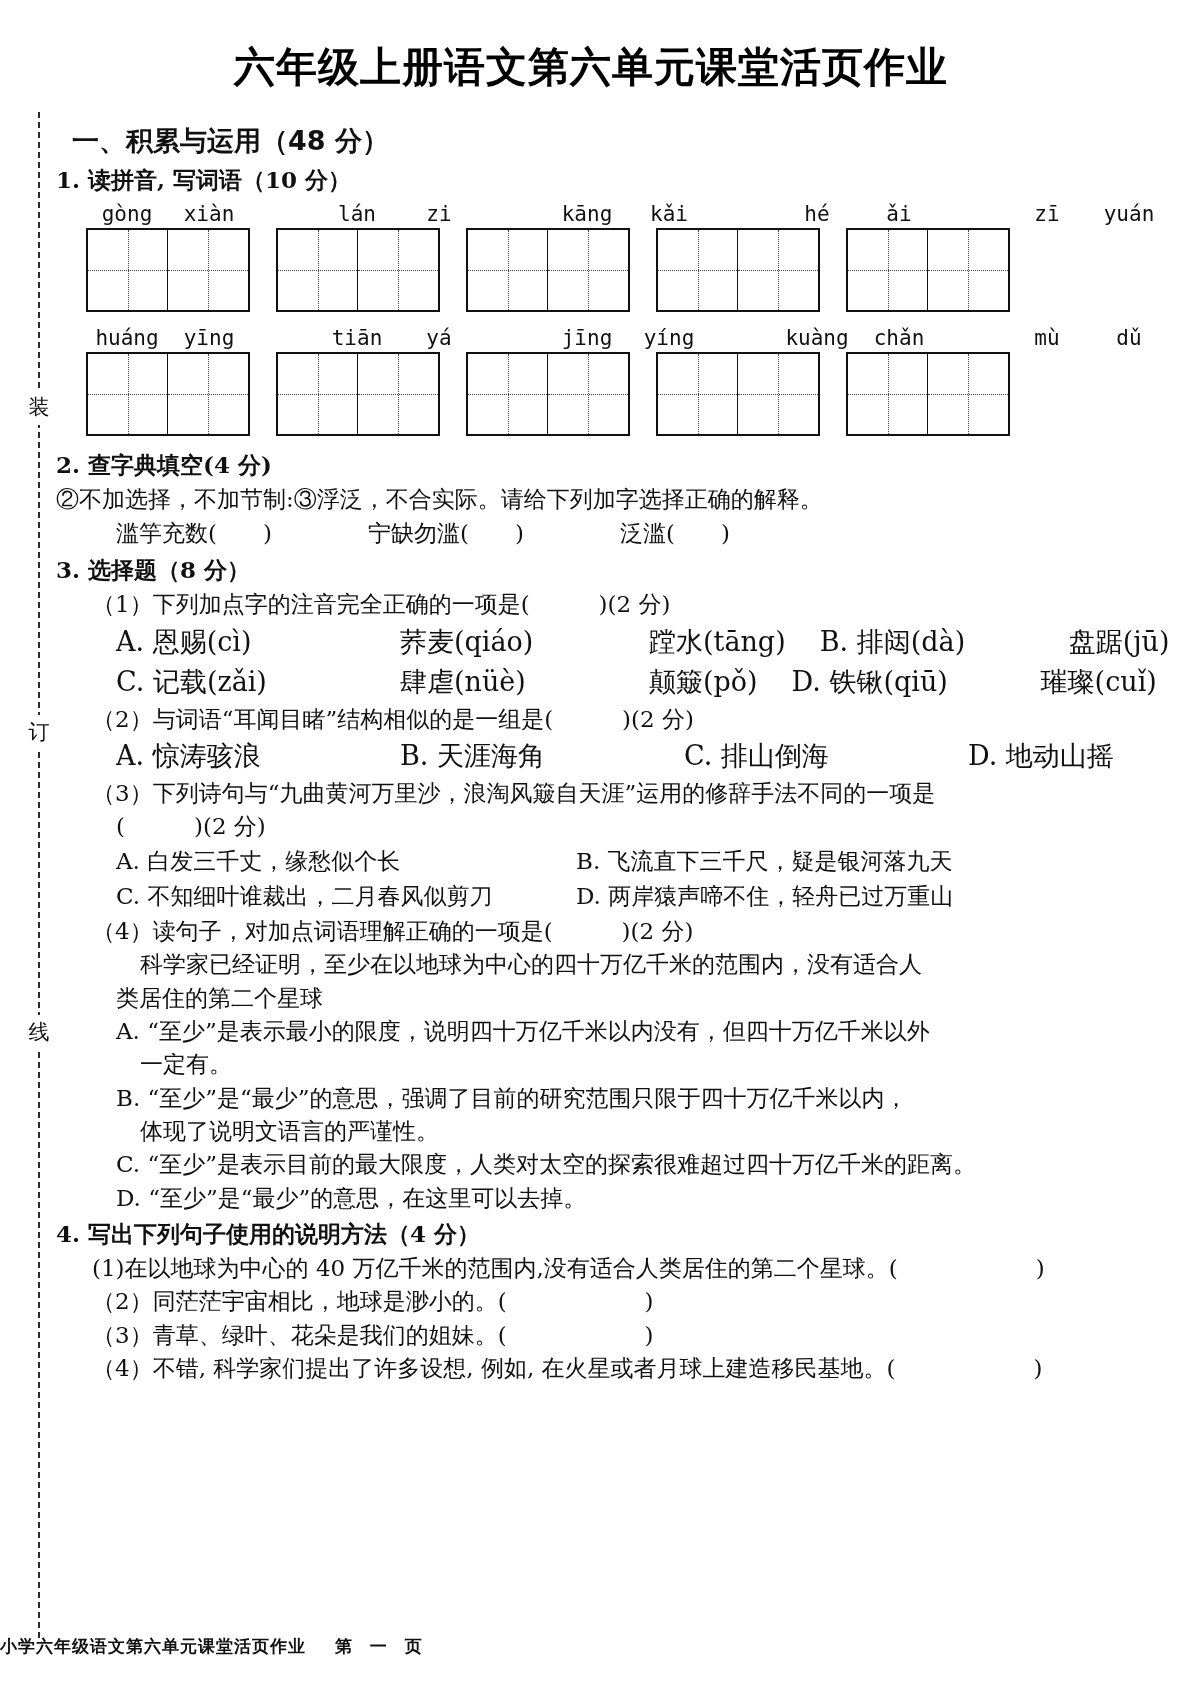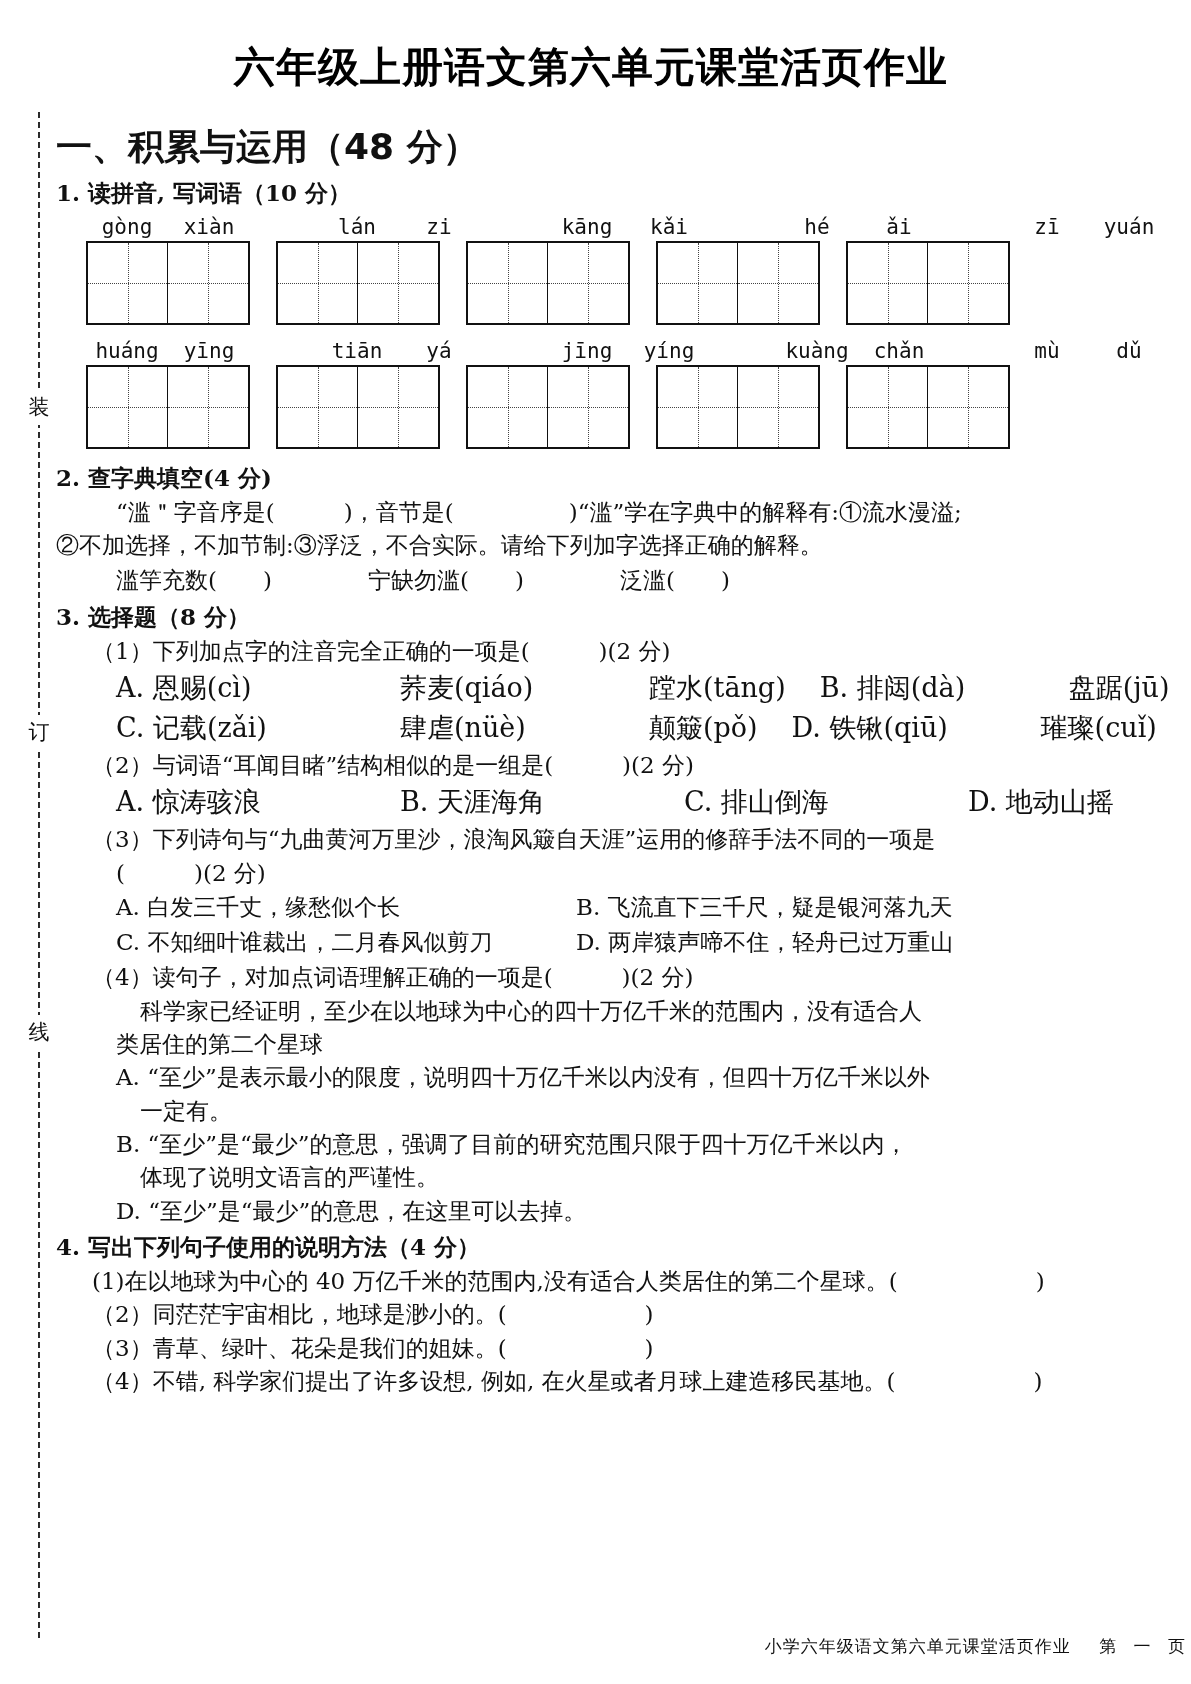--- a/index.html
+++ b/index.html
@@ -35,21 +35,21 @@
   .title {
     text-align:center;
     font-size:41px;
     font-weight:bold;
     letter-spacing:1px;
     margin:40px 0 28px 0;
     font-family:"DejaVu Sans", sans-serif;
     color:#000;
   }
   .sec-head {
-    font-size:36px; font-weight:bold; margin:6px 0 4px 0;
+    font-size:27px; font-weight:bold; margin:6px 0 4px 16px;
     font-family:"DejaVu Sans", sans-serif;
   }
   .q-line { font-size:23px; margin:3px 0; line-height:1.32; }
   .q-num  { font-size:23px; margin:6px 0 2px 0; font-weight:600; }
   .indent1 { padding-left:36px; }
   .indent2 { padding-left:60px; }
   .indent3 { padding-left:84px; }
   .hang    { padding-left:84px; text-indent:-24px; }
 
   
@@ -82,23 +82,24 @@
   .opt-w3 { min-width:205px; }
 
   .fill-row { display:flex; padding-left:60px; font-size:23px; margin:4px 0; }
   .fill-item { margin-right:96px; }
 
   .two-col { display:flex; padding-left:60px; font-size:23px; margin:4px 0; }
   .two-col .c1 { min-width:460px; }
 
   .footer {
     position:absolute; left:0; right:0; bottom:26px;
-    text-align:right; font-size:17px;
+    text-align:left; font-size:17px;
     font-family:"DejaVu Serif", serif;
     letter-spacing:1px;
+    font-weight:bold;
   }
   .footer .pg { margin-left:22px; letter-spacing:6px; }
 </style>
 </head>
 <body>
 
 <div class="page">
 
   <div class="binding-line"></div>
   <div class="binding-label bl-1">装</div>
@@ -201,21 +202,20 @@
             <div class="tzg"></div>
           </div>
         <div class="box-group">
             <div class="tzg"></div>
             <div class="tzg"></div>
           </div>
       </div>
     </div>
 
     <div class="q-num">2. 查字典填空(4 分)</div>
-    <div class="q-line indent2">“滥＂字音序是(　　　)，音节是(　　　　　)“滥”学在字典中的解释有:①流水漫溢;</div>
     <div class="q-line">②不加选择，不加节制:③浮泛，不合实际。请给下列加字选择正确的解释。</div>
     <div class="fill-row">
       <div class="fill-item">滥竽充数(　　)</div>
       <div class="fill-item">宁缺勿滥(　　)</div>
       <div class="fill-item">泛滥(　　)</div>
     </div>
 
     <div class="q-num">3. 选择题（8 分）</div>
 
     <div class="q-line indent1">（1）下列加点字的注音完全正确的一项是(　　　)(2 分)</div>
@@ -280,20 +280,21 @@
     </div>
 
     <div class="q-line indent1">（4）读句子，对加点词语理解正确的一项是(　　　)(2 分)</div>
     <div class="q-line indent3">科学家已经证明，至少在以地球为中心的四十万亿千米的范围内，没有适合人</div>
     <div class="q-line indent2">类居住的第二个星球</div>
 
     <div class="q-line hang">A. “至少”是表示最小的限度，说明四十万亿千米以内没有，但四十万亿千米以外</div>
     <div class="q-line indent3">一定有。</div>
     <div class="q-line hang">B. “至少”是“最少”的意思，强调了目前的研究范围只限于四十万亿千米以内，</div>
     <div class="q-line indent3">体现了说明文语言的严谨性。</div>
+    <div class="q-line hang">C. “至少”是表示目前的最大限度，人类对太空的探索很难超过四十万亿千米的距离。</div>
     <div class="q-line hang">D. “至少”是“最少”的意思，在这里可以去掉。</div>
 
     <div class="q-num">4. 写出下列句子使用的说明方法（4 分）</div>
     <div class="q-line indent1">(1)在以地球为中心的 40 万亿千米的范围内,没有适合人类居住的第二个星球。(　　　　　　)</div>
     <div class="q-line indent1">（2）同茫茫宇宙相比，地球是渺小的。(　　　　　　)</div>
     <div class="q-line indent1">（3）青草、绿叶、花朵是我们的姐妹。(　　　　　　)</div>
     <div class="q-line indent1">（4）不错, 科学家们提出了许多设想, 例如, 在火星或者月球上建造移民基地。(　　　　　　)</div>
 
   </div>
 

